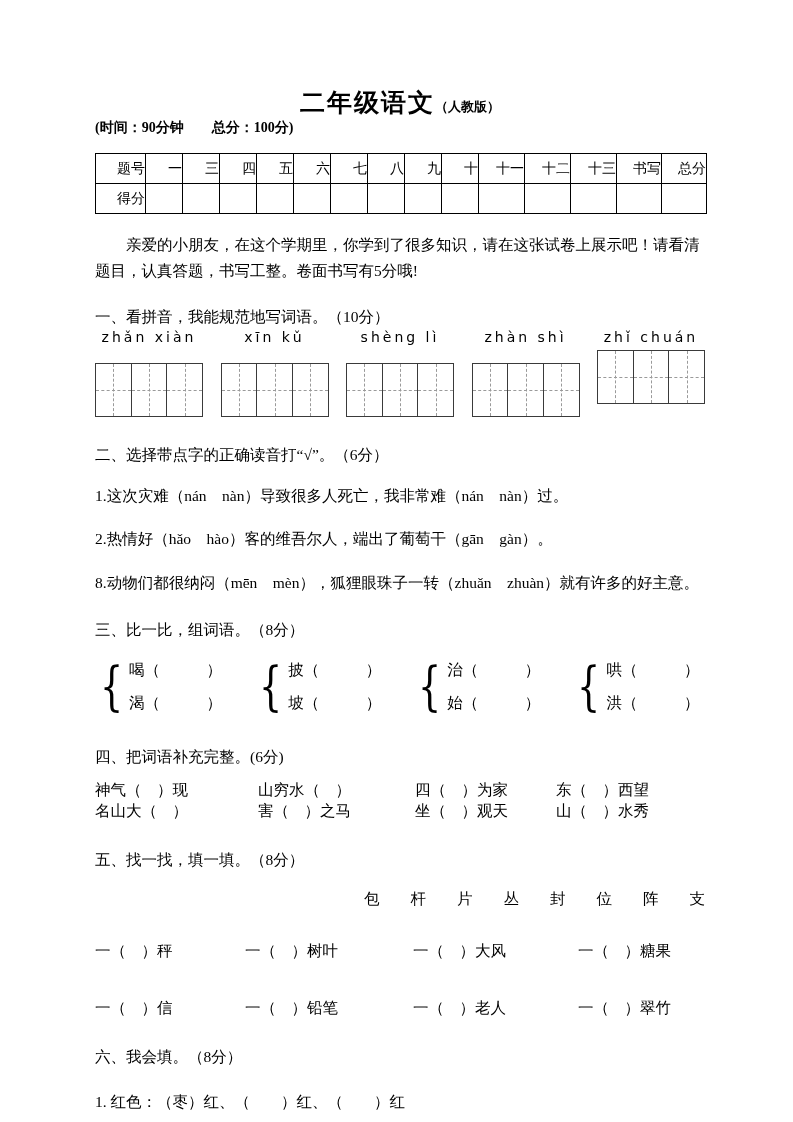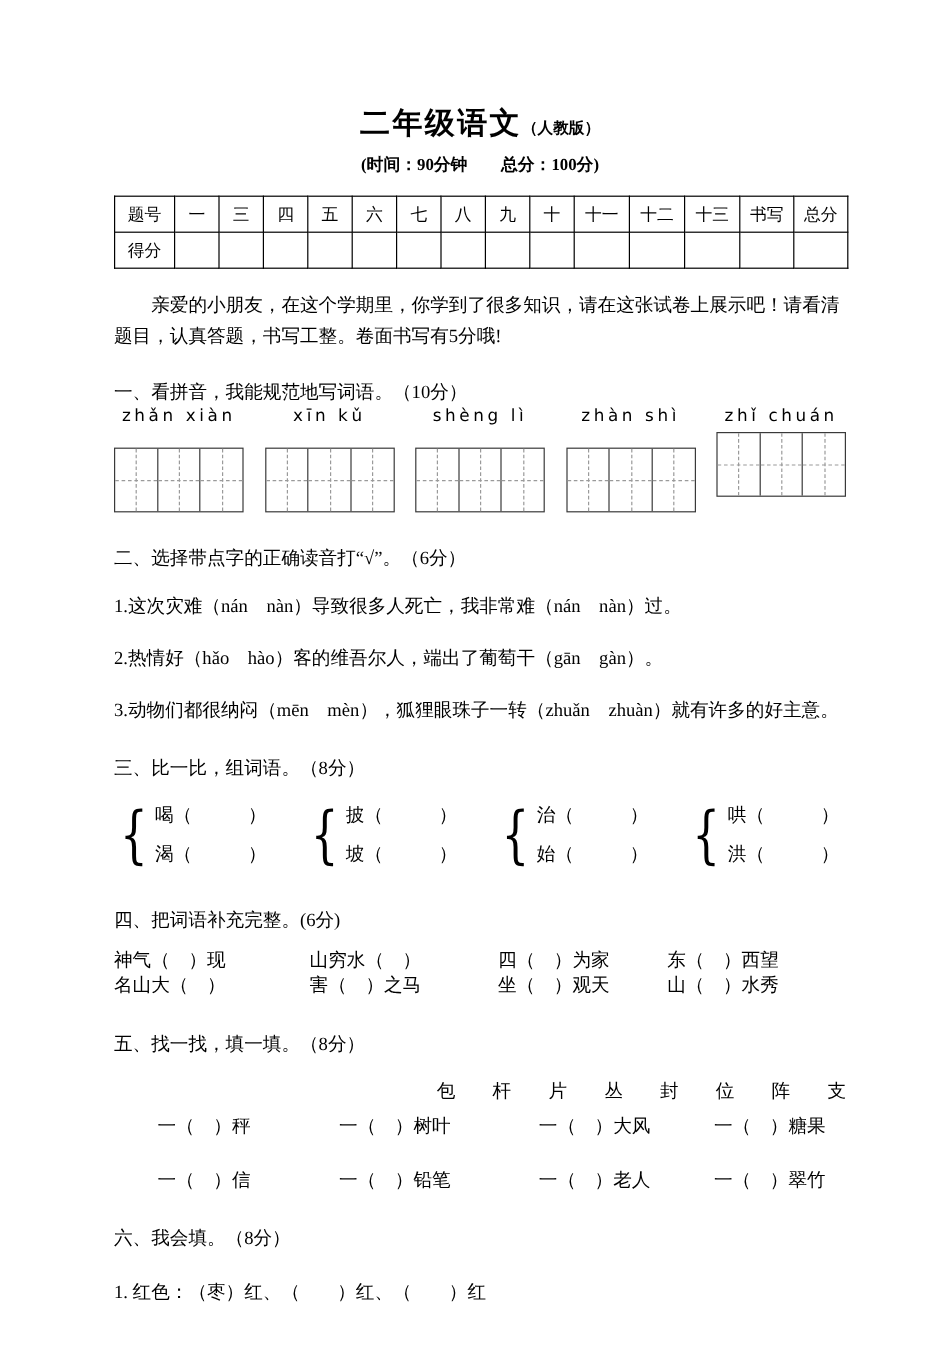--- a/index.html
+++ b/index.html
@@ -12,28 +12,28 @@
   .page { padding:86px 88px 0 95px; }
 
   .title-row { text-align:center; }
   .title {
     font-family:Liberation Mono, monospace;
     font-size:25px; font-weight:bold; letter-spacing:2px;
   }
   .title-suffix { font-size:13px; font-weight:bold; }
 
   .subtitle {
-    text-align:center; font-weight:bold; font-size:14px; margin-top:10px;
+    font-weight:bold; font-size:14px; margin-top:0;
   }
 
   table.score-table {
     border-collapse:collapse; margin-top:16px; table-layout:fixed; width:612px;
   }
   table.score-table td {
-    border:1px solid #000; height:30px; text-align:center;
+    border:1px solid #000; height:30px; text-align:right;
     font-size:14px; overflow:hidden; white-space:nowrap;
   }
 
   .intro { margin-top:18px; line-height:1.65; text-indent:2em; }
 
   .q-title { margin-top:24px; }
 
   
   .pg-row { margin-top:1px; display:flex; justify-content:space-between; width:610px; }
   .pg-col { width:108px; }
@@ -71,22 +71,22 @@
   
   .q4-grid {
     margin-top:12px; display:grid;
     grid-template-columns:163px 157px 141px auto; 
   }
   .q4-grid > div { white-space:nowrap; }
 
   
   .word-bank { margin-top:18px; text-align:right; white-space:nowrap; }
   .q5-grid {
-    margin-top:8px; display:grid;
-    grid-template-columns:150px 168px 165px auto; row-gap:24px;text-align:center;
+    margin-top:31px; display:grid;
+    grid-template-columns:150px 168px 165px auto; row-gap:36px;
   }
   .q5-grid > div { white-space:nowrap; }
 
   
   .q6-line { margin-top:24px; white-space:nowrap; }
 
   section { display:block; }
   .mt-lg { margin-top:28px; }
 </style>
 </head>
@@ -190,21 +190,21 @@
           <div class="tzg-cell"></div>
         </div>
       </div>
     </div>
   </section>
 
   <section>
     <div class="q-title mt-lg">二、选择带点字的正确读音打“√”。（6分）</div>
     <p class="q2-line">1.这次灾难（nán　nàn）导致很多人死亡，我非常难（nán　nàn）过。</p>
     <p class="q2-line">2.热情好（hǎo　hào）客的维吾尔人，端出了葡萄干（gān　gàn）。</p>
-    <p class="q2-line">3.动物们都很纳闷（mēn　mèn），狐狸眼珠子一转（zhuǎn　zhuàn）就有许多的好主意。</p>
+    <p class="q2-line">8.动物们都很纳闷（mēn　mèn），狐狸眼珠子一转（zhuǎn　zhuàn）就有许多的好主意。</p>
   </section>
 
   <section>
     <div class="q-title">三、比一比，组词语。（8分）</div>
     <div class="q3-row">
       <div class="brace-group">
         <span class="brace">{</span>
         <div class="brace-lines">
           <div>喝（　　　）</div>
           <div>渴（　　　）</div>

